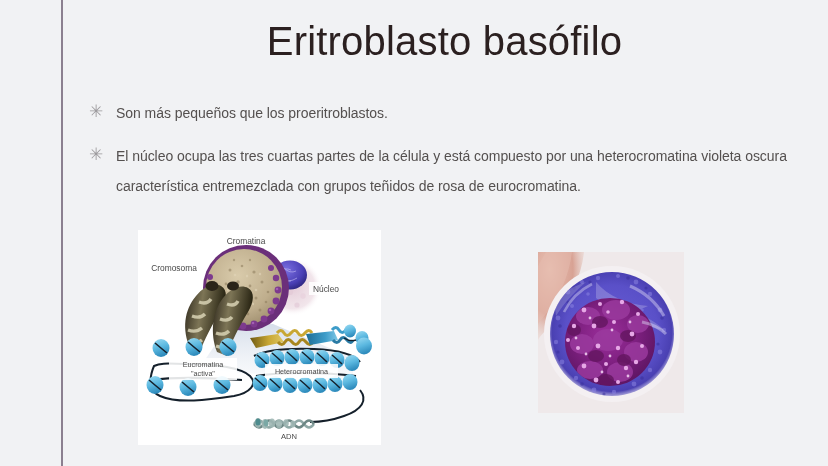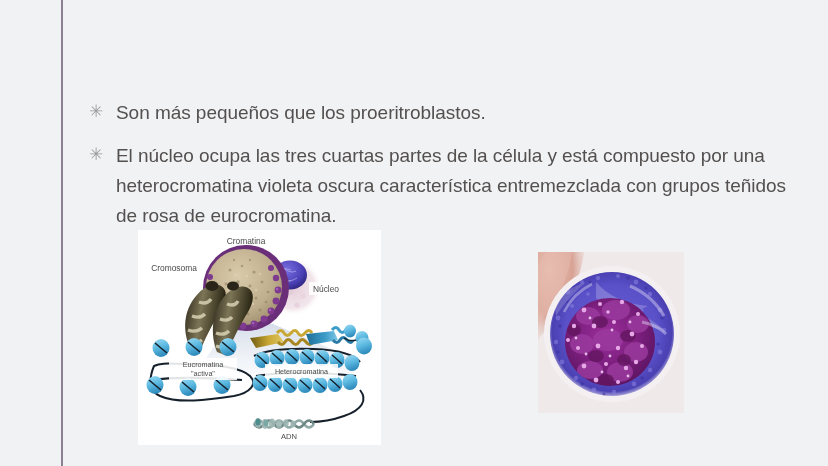--- a/index.html
+++ b/index.html
@@ -72,21 +72,21 @@
     font-size: 17px;
     line-height: 27px;
     text-align: left;
     padding-left: 1px;
     user-select: none;
   }
 
   .bullet-text {
     flex: 1 1 auto;
     color: #54504f;
-    font-size: 19px;
+    font-size: 14px;
     line-height: 30px;
     letter-spacing: -0.05px;
   }
 
   
   .diagram-figure {
     position: absolute;
     left: 138px;
     top: 230px;
     width: 243px;
@@ -108,20 +108,21 @@
   }
   .micro-svg { display: block; width: 146px; height: 161px; }
 </style>
 </head>
 <body>
 
 <div class="slide">
 
   <div class="left-rule"></div>
 
+  <h1 class="slide-title">Eritroblasto basófilo</h1>
 
   <ul class="body-list">
 
     <li class="bullet-row">
       <span class="bullet-mark">✳</span>
       <span class="bullet-text">Son más pequeños que los proeritroblastos.</span>
     </li>
 
     <li class="bullet-row">
       <span class="bullet-mark">✳</span>

